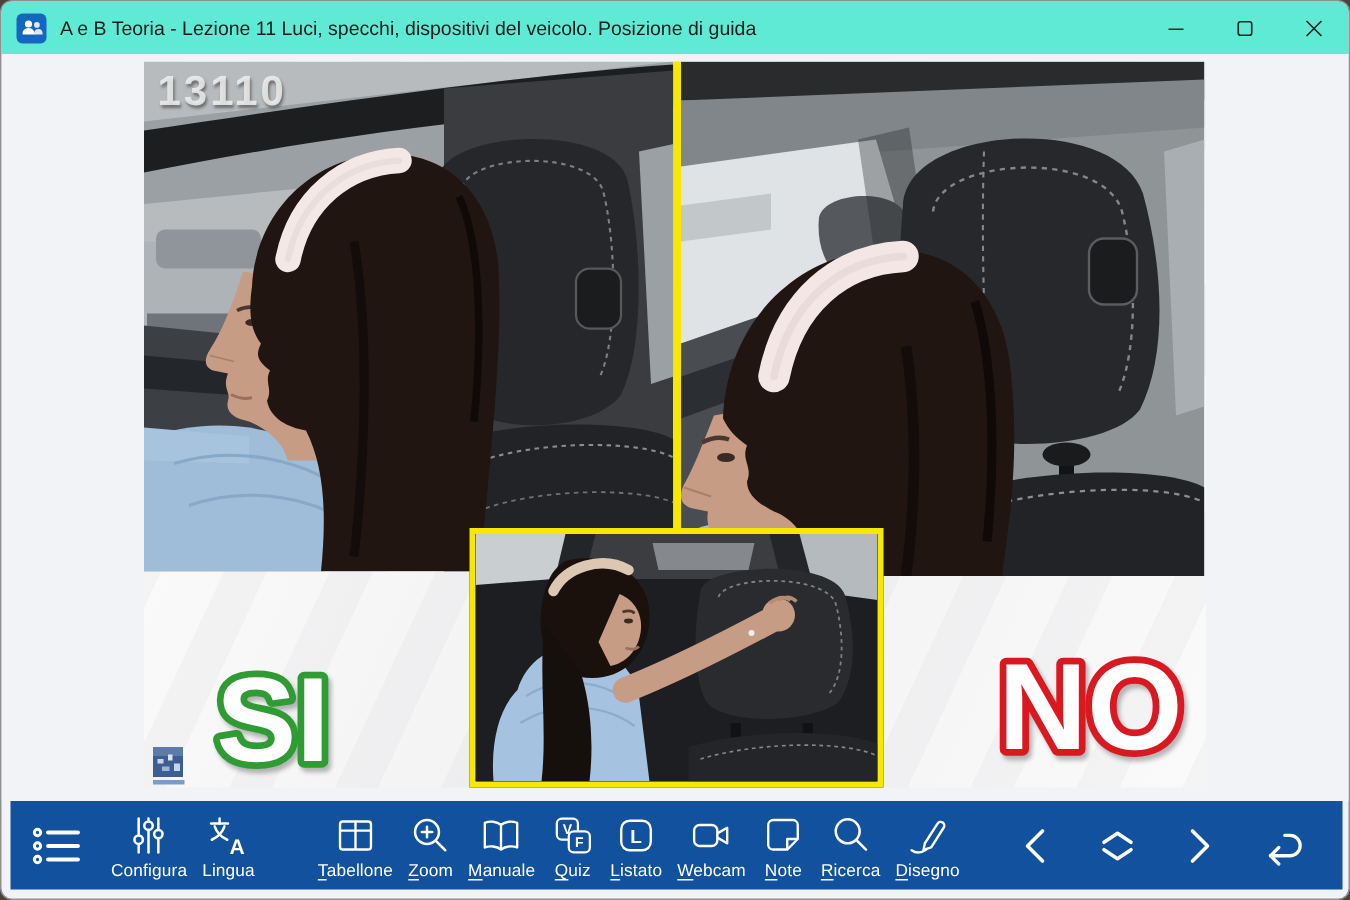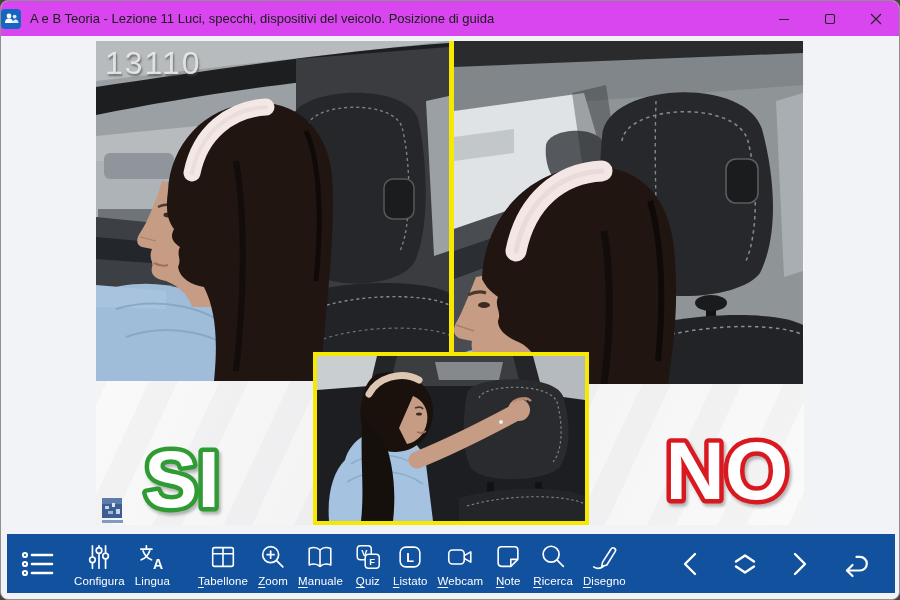--- a/index.html
+++ b/index.html
@@ -8,21 +8,21 @@
 
   .window {
     position:relative; width:900px; height:600px;
     background:#f2f3f6; border-radius:8px; overflow:hidden;
     border:1px solid #8f8f8f;
   }
 
   
   .titlebar {
     position:absolute; left:0; top:0; width:100%; height:35px;
-    background:#d946ef; display:flex; align-items:center; 
+    background:#5eead4; display:flex; align-items:center; padding-left:10px;
   }
   .app-icon { width:20px; height:20px; border-radius:4px; background:#1566c0;
     display:flex; align-items:center; justify-content:center; flex:0 0 auto; }
   .title-text { margin-left:9px; font-size:13px; color:#1b1b1b; white-space:nowrap;
     overflow:hidden; flex:1 1 auto; }
   .win-controls { display:flex; height:100%; flex:0 0 auto; }
   .win-btn { width:46px; height:100%; display:flex; align-items:center; justify-content:center;
     background:transparent; border:none; cursor:default; }
   .win-btn svg { display:block; }
 
@@ -41,21 +41,21 @@
   .photo svg { display:block; width:100%; height:100%; }
   .photo-left  { left:0;   top:0; width:353px; height:340px; }
   .photo-right { left:358px; top:0; width:349px; height:343px; }
   .yellow-divider { position:absolute; left:353px; top:0; width:5px; height:312px; z-index:3; }
   .photo-center {
     left:217px; top:311px; width:276px; height:173px; z-index:4;
     border:4px solid; background:#17181a;
   }
   .photo-number {
     position:absolute; left:9px; top:4px; z-index:2;
-    font-size:32px; font-weight:normal; letter-spacing:2px;
+    font-size:28px; font-weight:bold; letter-spacing:2px;
     color:rgba(240,240,240,0.85); text-shadow:1px 2px 2px rgba(70,70,70,0.65);
   }
   .big-label { position:absolute; z-index:2; filter:drop-shadow(2px 3px 1.5px rgba(100,100,100,0.45)); }
   .label-si { left:6px;  top:382px; }
   .label-no { left:546px; top:370px; }
   .big-label text {
     font-family:"Liberation Sans", sans-serif; font-weight:bold;
     fill:#ffffff; paint-order:stroke; stroke-linejoin:round;
   }
   .watermark { position:absolute; left:5px; top:456px; z-index:5; width:24px; height:28px; }
@@ -66,21 +66,21 @@
     display:flex; align-items:stretch; padding:0 8px;
   }
   .tb-item {
     display:flex; flex-direction:column; align-items:center; justify-content:flex-end;
     padding:0 5px 6px 5px; border:none; background:transparent; cursor:default;
     color:#fff; gap:3px; min-width:38px;
   }
   .tb-item .tb-icon { height:32px; display:flex; align-items:flex-end; justify-content:center; }
   .tb-label { font-size:11.5px; color:#fff; white-space:nowrap; letter-spacing:0.1px; }
   .tb-menu { justify-content:center; padding:0 6px; margin-right:8px; }
-  .gap-before { margin-left:18px; }
+  .gap-before { margin-left:32px; }
   .tb-nav { margin-left:auto; display:flex; align-items:center; gap:0; margin-right:2px; }
   .tb-navbtn { border:none; background:transparent; padding:0 13px; cursor:default;
     display:flex; align-items:center; }
   u { text-decoration:underline; text-underline-offset:2px; }
 </style>
 </head>
 <body>
 
 <div class="window">
 

